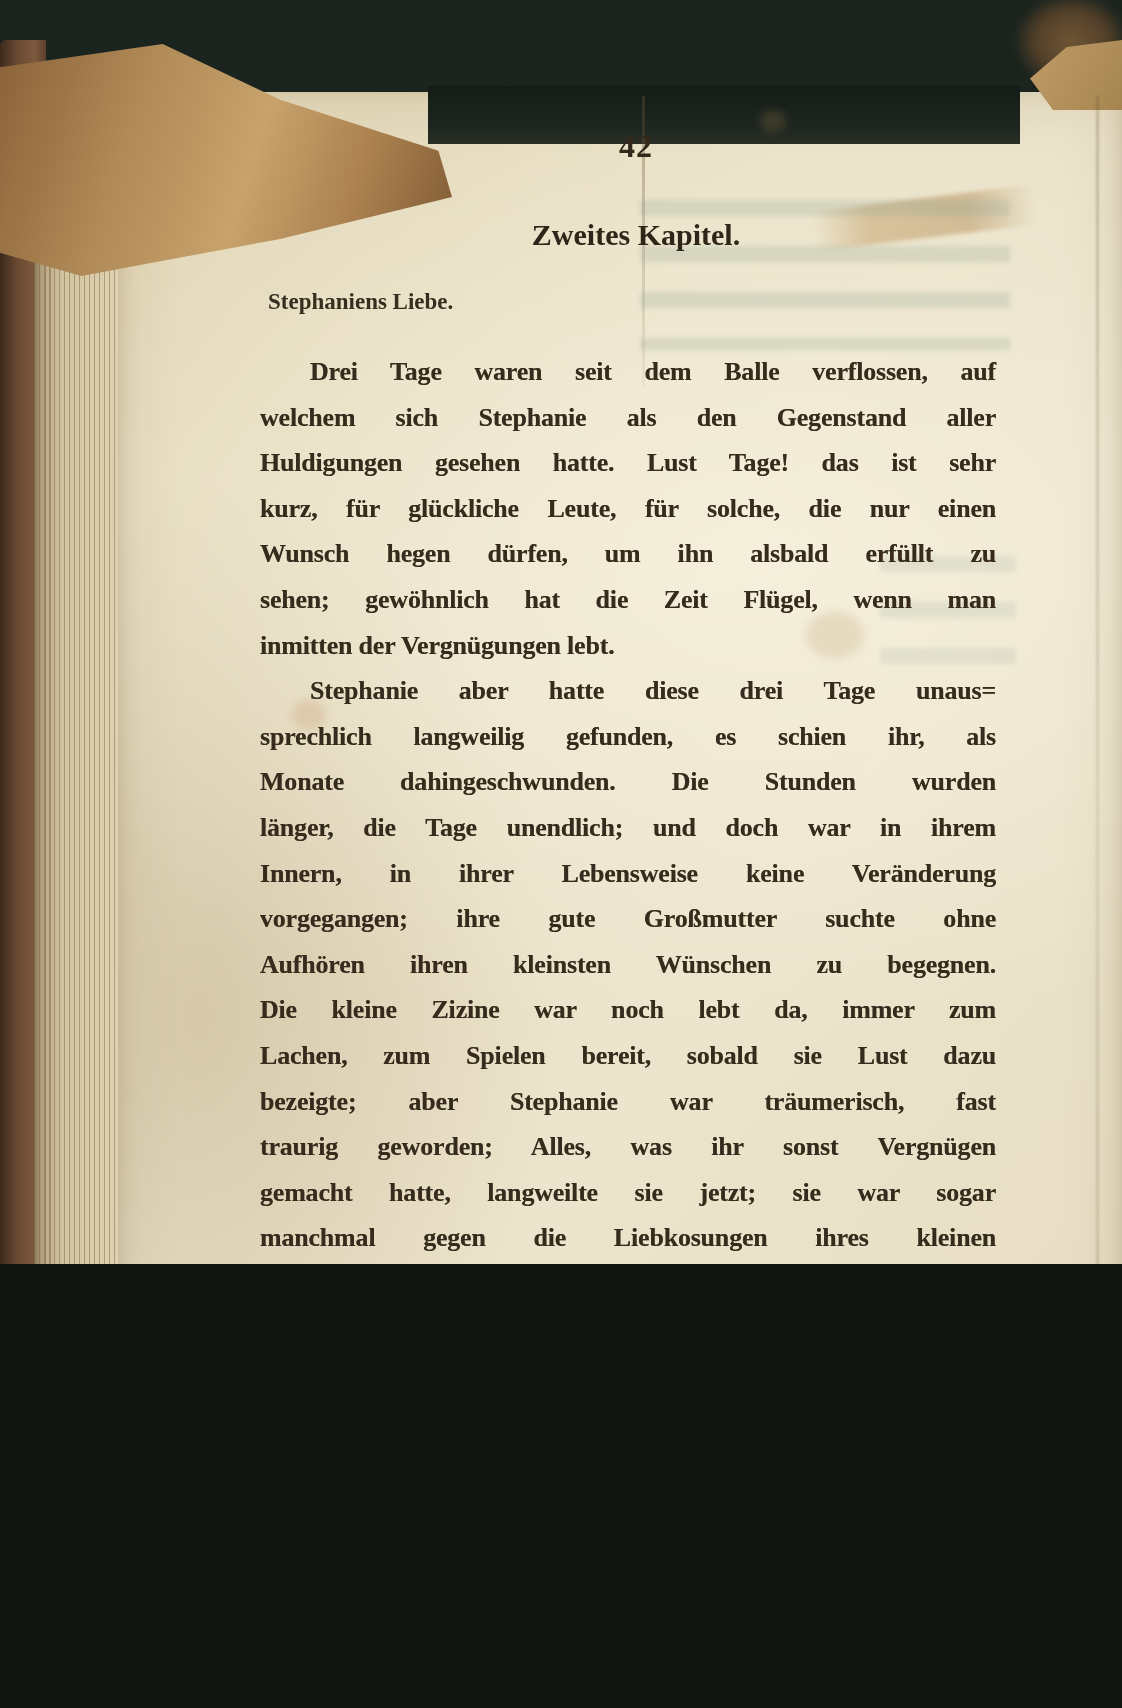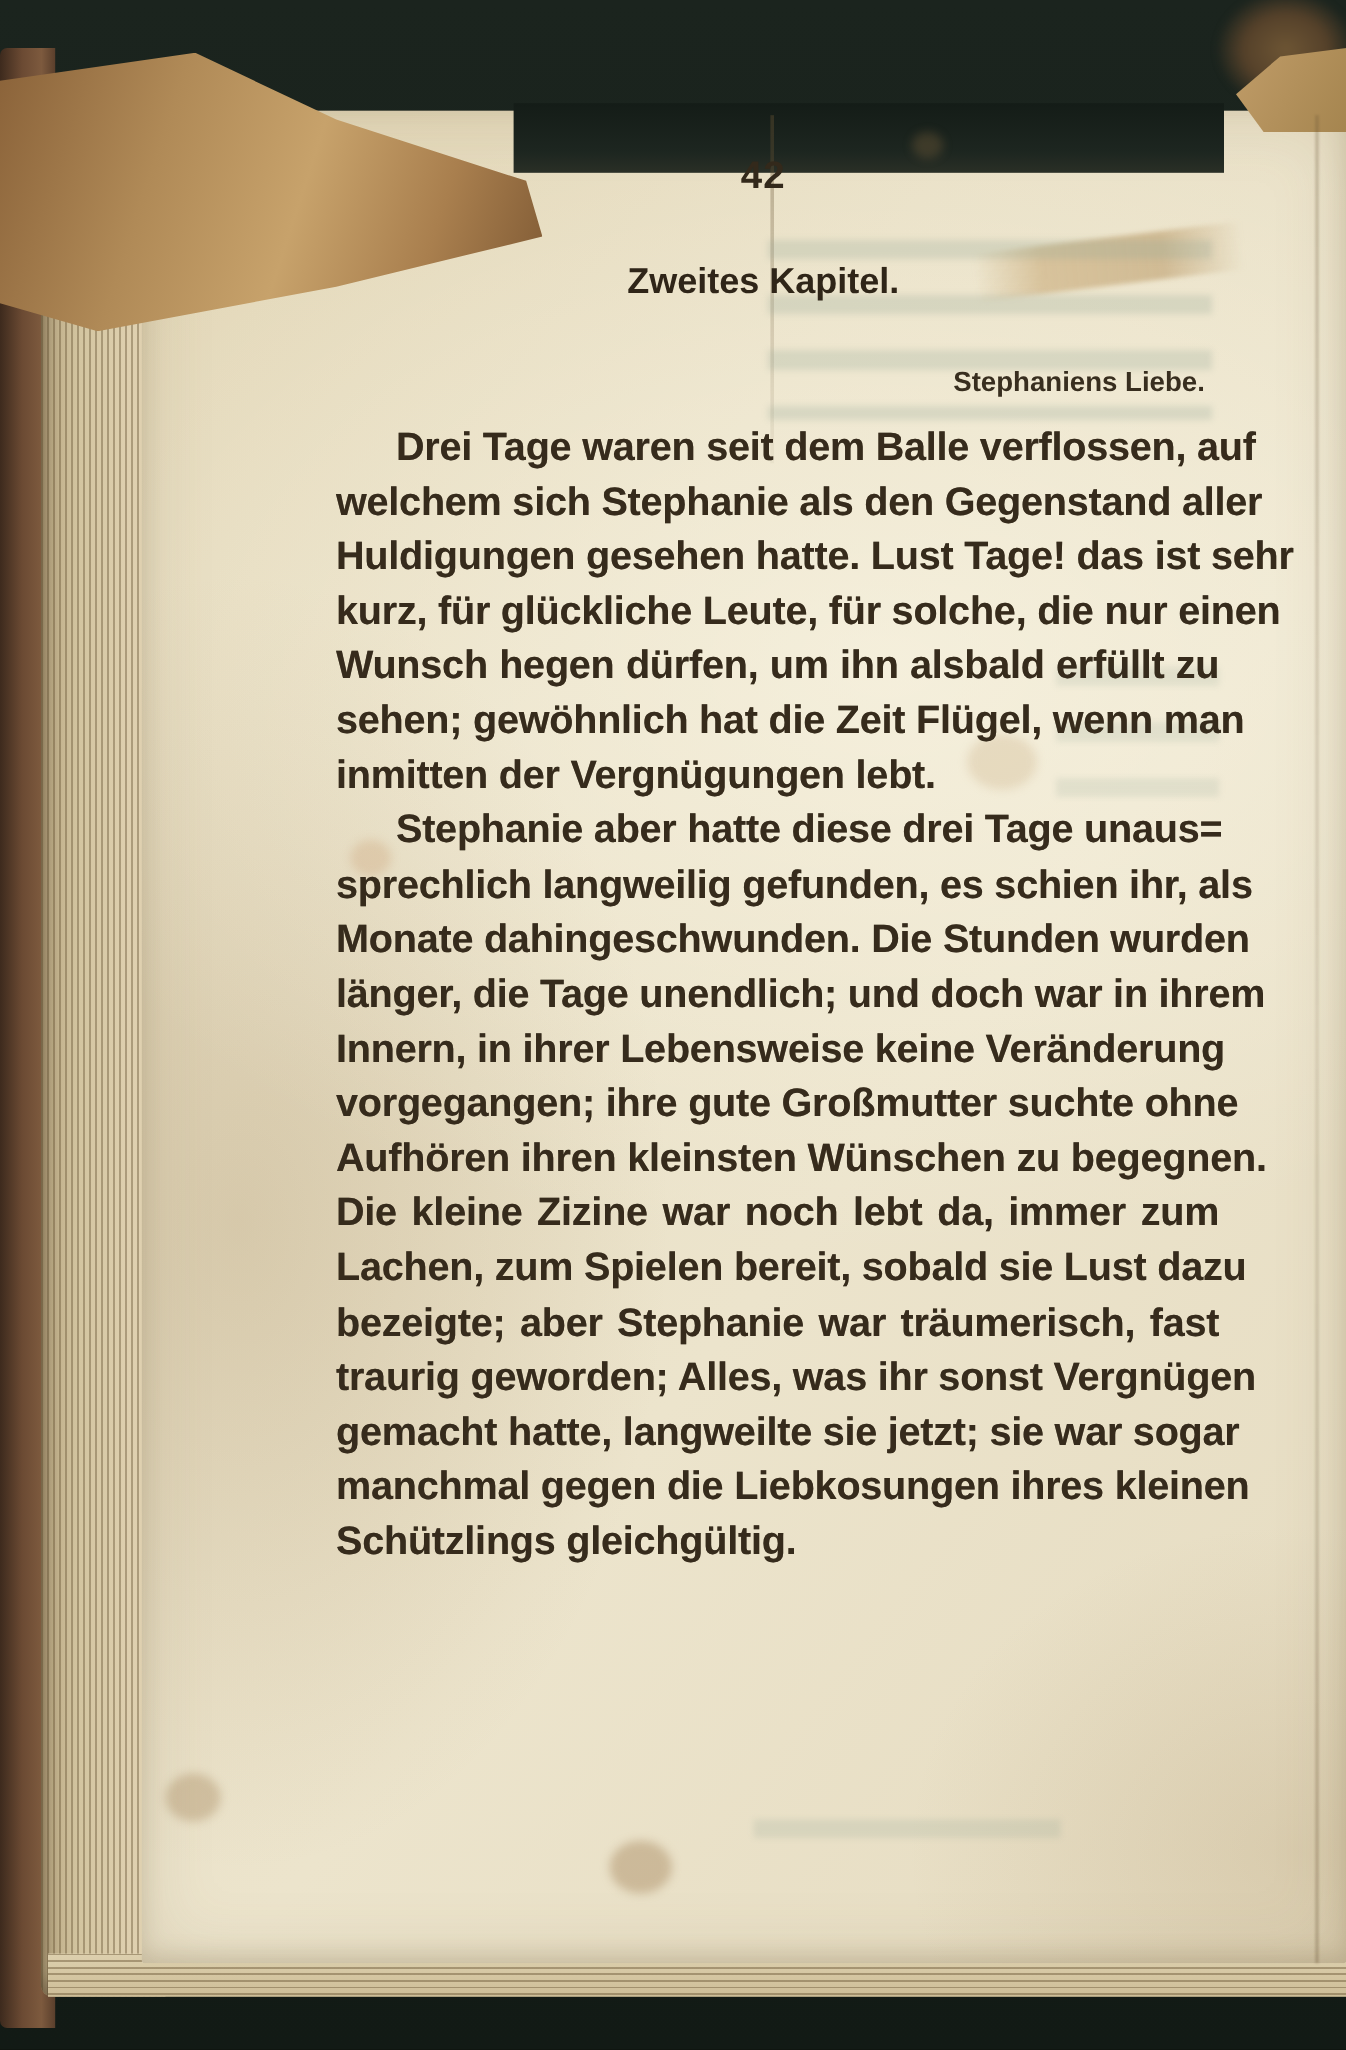--- a/index.html
+++ b/index.html
@@ -1,19 +1,19 @@
 <!DOCTYPE html>
 <html><head>
 <meta charset="utf-8">
 <style>
   html,body{margin:0;padding:0;background:#10150f;}
   #canvas{
-    position:relative;width:1122px;height:1708px;overflow:hidden;
+    position:relative;width:1122px;height:1264px;overflow:hidden;
     background:linear-gradient(180deg,#1b241e 0%,#161f1a 55%,#121a15 100%);
-    font-family:Liberation Sans, sans-serif;
+    font-family:Liberation Serif, serif;
   }
   
   .leather-spine{
     position:absolute;left:0;top:40px;width:46px;height:1650px;
     background:linear-gradient(90deg,#3d2a1d 0%,#6b4a33 40%,#7d5a3e 75%,#5a3f2c 100%);
     border-radius:6px 0 0 6px;
   }
   .page-edge-stack{
     position:absolute;left:34px;top:96px;width:104px;height:1568px;
     background:
@@ -92,25 +92,25 @@
     position:absolute;left:268px;top:128px;width:736px;
     text-align:center;font-size:32px;font-weight:bold;color:#33291b;
     letter-spacing:1px;
   }
   .chapter-heading{
     position:absolute;left:268px;top:218px;width:736px;
     text-align:center;font-size:30px;font-weight:bold;color:#2f2518;
   }
   .chapter-subtitle{
     position:absolute;left:268px;top:289px;width:736px;
-    text-align:right;font-size:23px;font-weight:bold;color:#382e1f;margin-top:16px;
+    text-align:left;font-size:23px;font-weight:bold;color:#382e1f;
   }
   #body-text{
-    position:absolute;left:280px;top:349px;width:736px;
-    font-size:33px;font-weight:bold;color:#362b1c;
+    position:absolute;left:260px;top:349px;width:736px;
+    font-size:26px;font-weight:bold;color:#362b1c;
     text-shadow:0 0 .5px rgba(54,43,28,.55);
   }
   #body-text .line{
     height:45.6px;line-height:45.6px;white-space:nowrap;
     text-align:justify;text-align-last:justify;
     letter-spacing:-0.2px;
   }
   #body-text .line.first{text-indent:50px;}
   #body-text .line.short{text-align-last:left;}
 </style>

